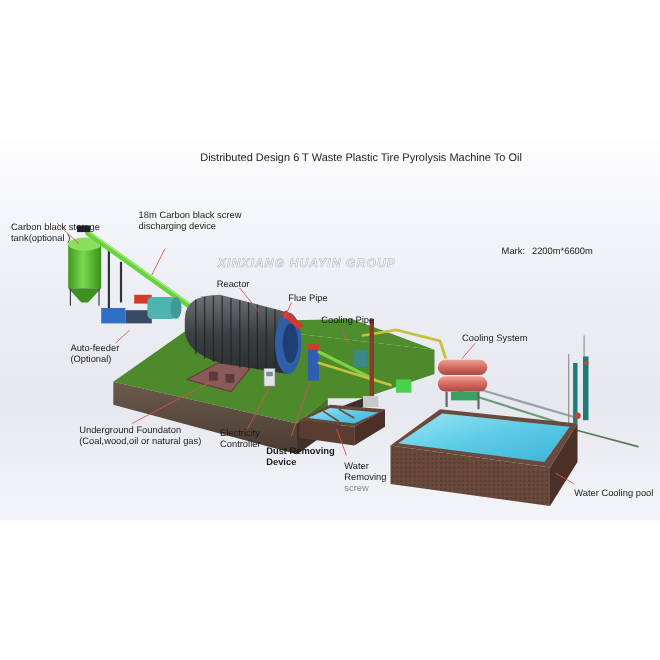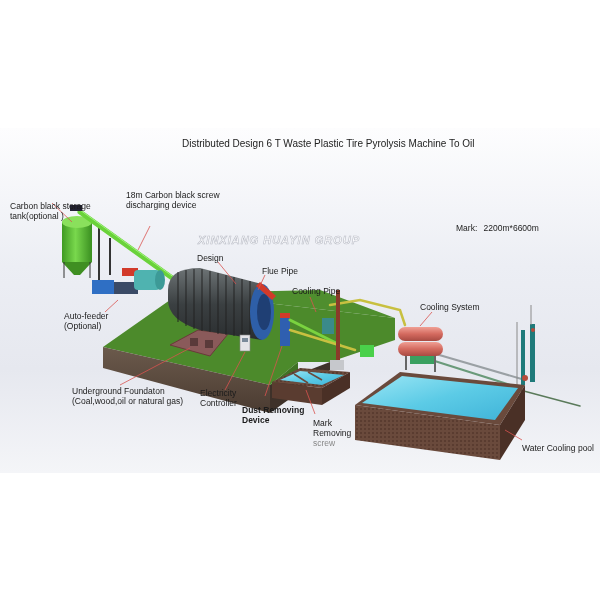--- a/index.html
+++ b/index.html
@@ -193,38 +193,38 @@
 <div class="watermark">XINXIANG HUAYIN GROUP</div>
 
 <div class="lbl" style="left:10px; top:181px;margin-top:20px;">
   <div>Carbon black storage</div>
   <div>tank(optional )</div>
 </div>
 <div class="lbl" style="left:126px; top:190px;">
   <div>18m Carbon black screw</div>
   <div>discharging device</div>
 </div>
-<div class="lbl" style="left:197px; top:253px;">Design</div>
+<div class="lbl" style="left:197px; top:253px;">Reactor</div>
 <div class="lbl" style="left:262px; top:266px;">Flue Pipe</div>
 <div class="lbl" style="left:292px; top:286px;">Cooling Pipe</div>
 <div class="lbl" style="left:420px; top:302px;">Cooling System</div>
 <div class="lbl" style="left:64px; top:311px;">
   <div>Auto-feeder</div>
   <div>(Optional)</div>
 </div>
 <div class="lbl" style="left:72px; top:386px;">
   <div>Underground Foundaton</div>
   <div>(Coal,wood,oil or natural gas)</div>
 </div>
 <div class="lbl" style="left:200px; top:388px;">
   <div>Electricity</div>
   <div>Controller</div>
 </div>
 <div class="lbl" style="left:242px; top:405px;font-weight:bold;">
   <div>Dust Removing</div>
   <div>Device</div>
 </div>
 <div class="lbl" style="left:313px; top:418px;">
-  <div>Mark</div>
+  <div>Water</div>
   <div>Removing</div>
   <div class="grey">screw</div>
 </div>
 <div class="lbl" style="left:522px; top:443px;">Water Cooling pool</div>
 
 </body></html>

